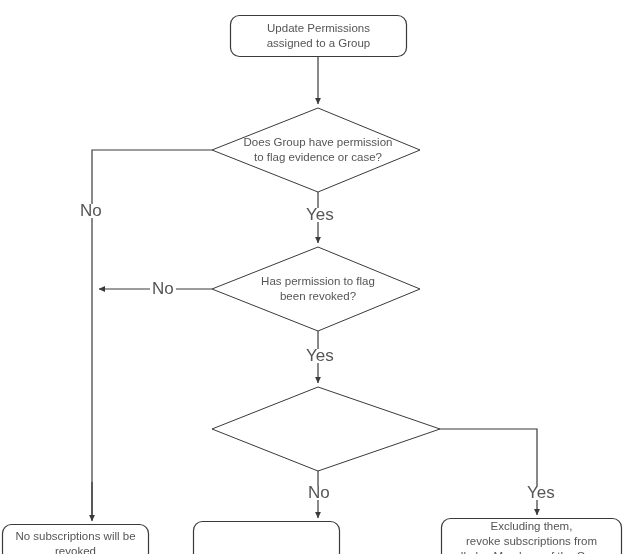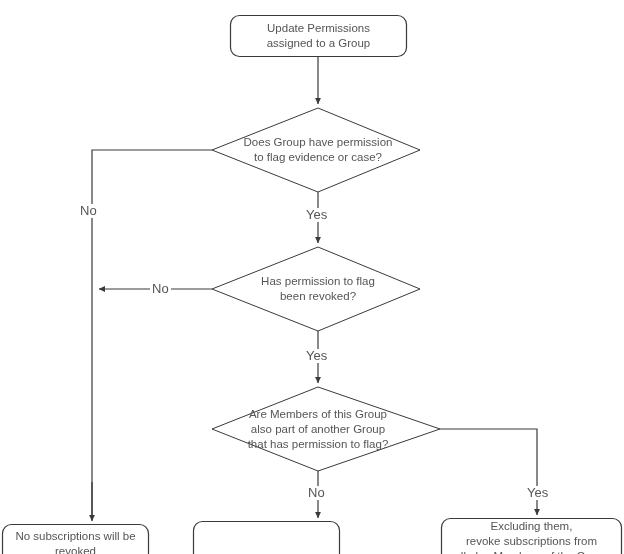--- a/index.html
+++ b/index.html
@@ -39,21 +39,21 @@
     color: #555555;
     font-size: 11.5px;
     line-height: 15px;
     font-family: "Liberation Sans", sans-serif;
     white-space: pre-line;
     pointer-events: none;
   }
   .edge-label {
     position: absolute;
     color: #555555;
-    font-size: 13px;
+    font-size: 17px;
     line-height: 14px;
     font-family: "Liberation Sans", sans-serif;
     background: #ffffff;
     padding: 0 2px;
     text-align: center;
     white-space: nowrap;
   }
 </style>
 </head>
 <body>
@@ -103,23 +103,20 @@
 
   <div class="node-text" style="left:230px; top:3px; width:177px; height:42px;">Update Permissions
 assigned to a Group</div>
 
   <div class="node-text" style="left:228px; top:256px; width:180px; height:42px;">Has permission to flag
 been revoked?</div>
 
   <div class="node-text" style="left:218px; top:117px; width:200px; height:42px;">Does Group have permission
 to flag evidence or case?</div>
 
-  <div class="node-text" style="left:215px; top:390px; width:206px; height:54px;">Are Members of this Group
-also part of another Group
-that has permission to flag?</div>
 
   <div class="node-text" style="left:3px; top:513px; width:145px; height:37px;text-align:center;">No subscriptions will be revoked</div>
 
 
   <div class="node-text" style="left:442px; top:507px; width:179px; height:44px;">Excluding them,
 revoke subscriptions from
 all also Members of the Group</div>
 
   <div class="edge-label" style="left:78px; top:192px;">No</div>
 

